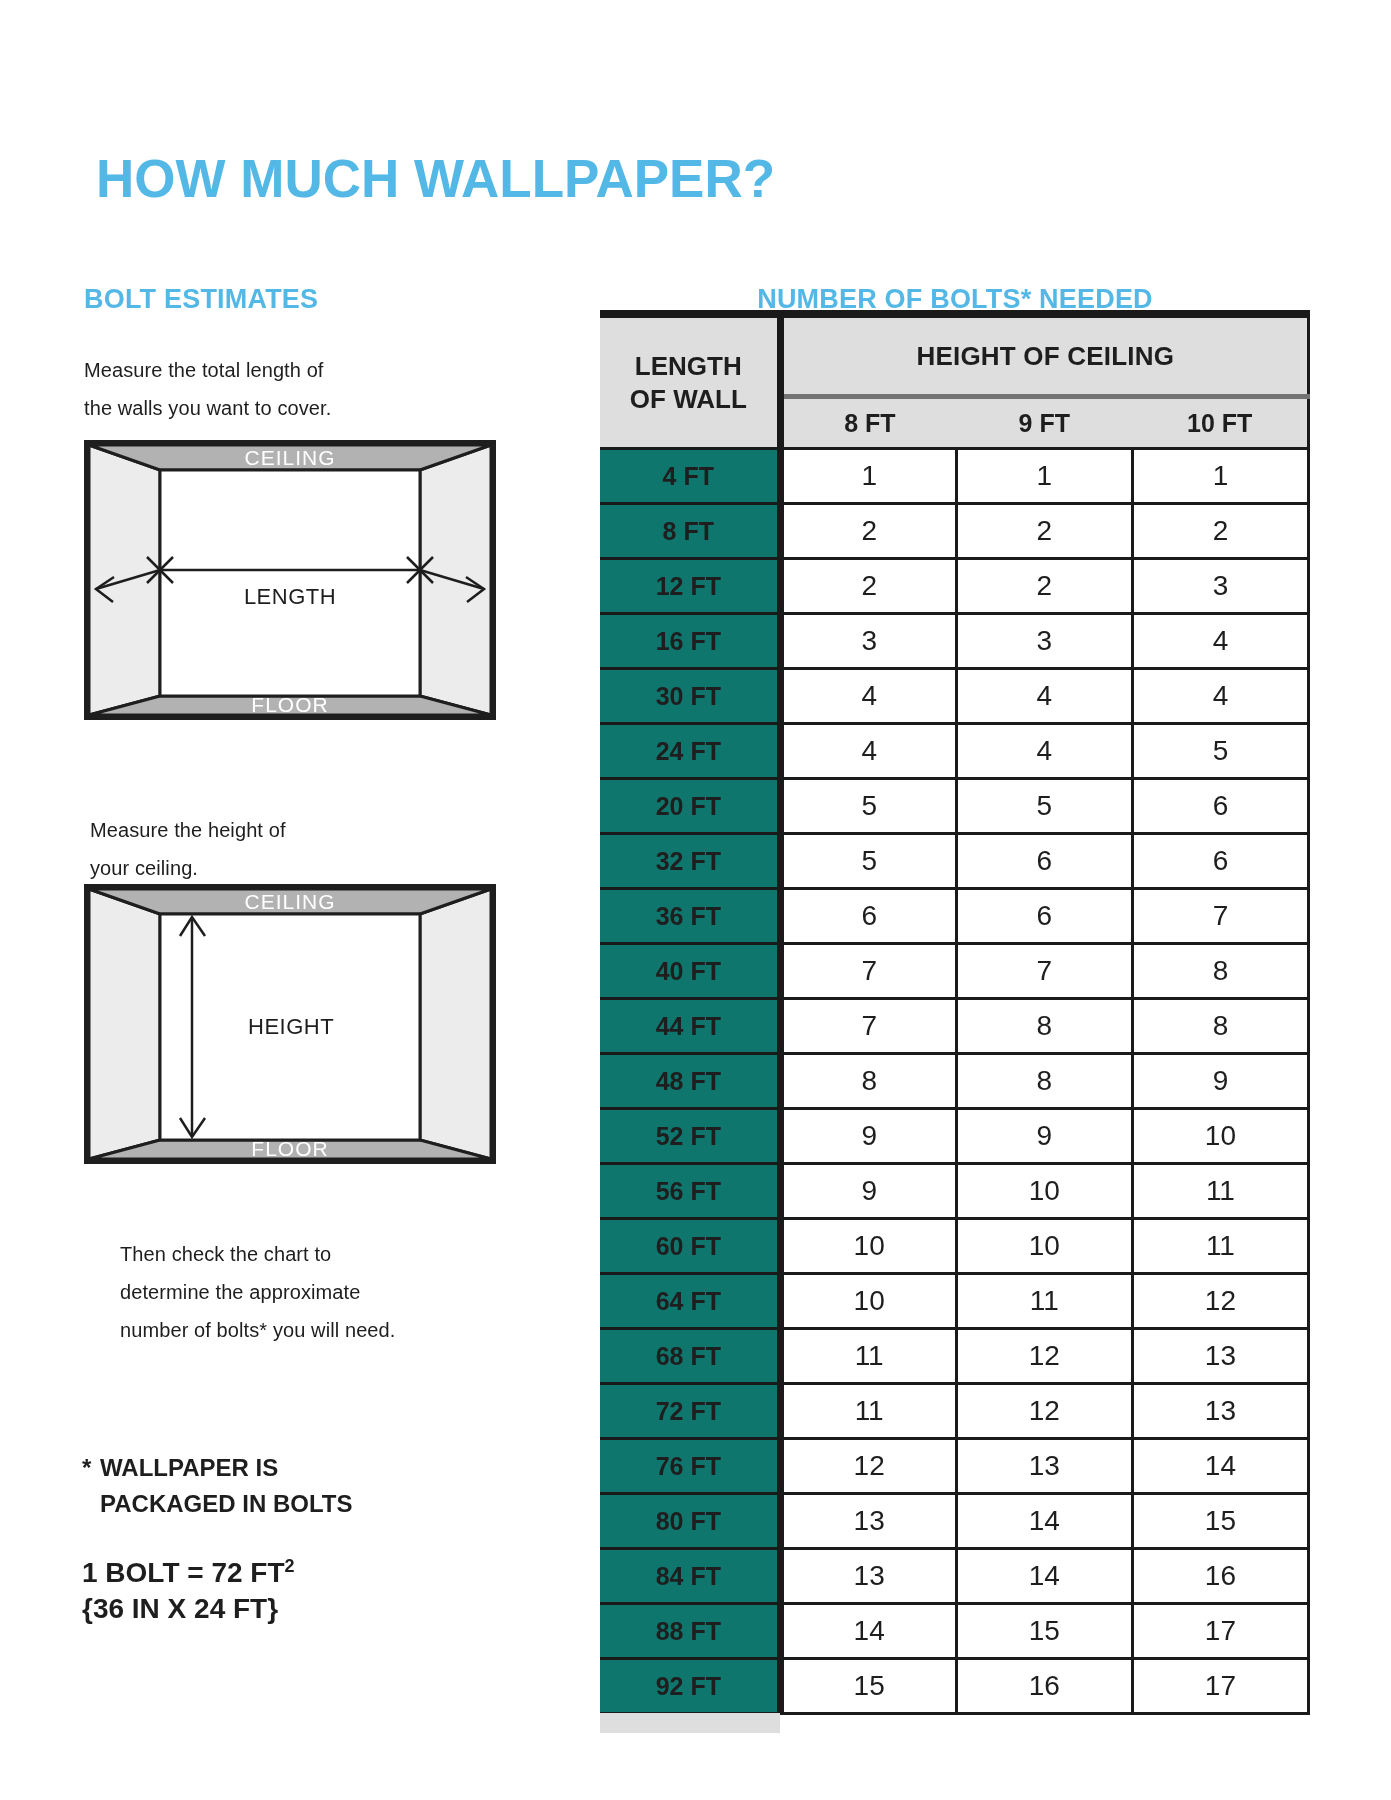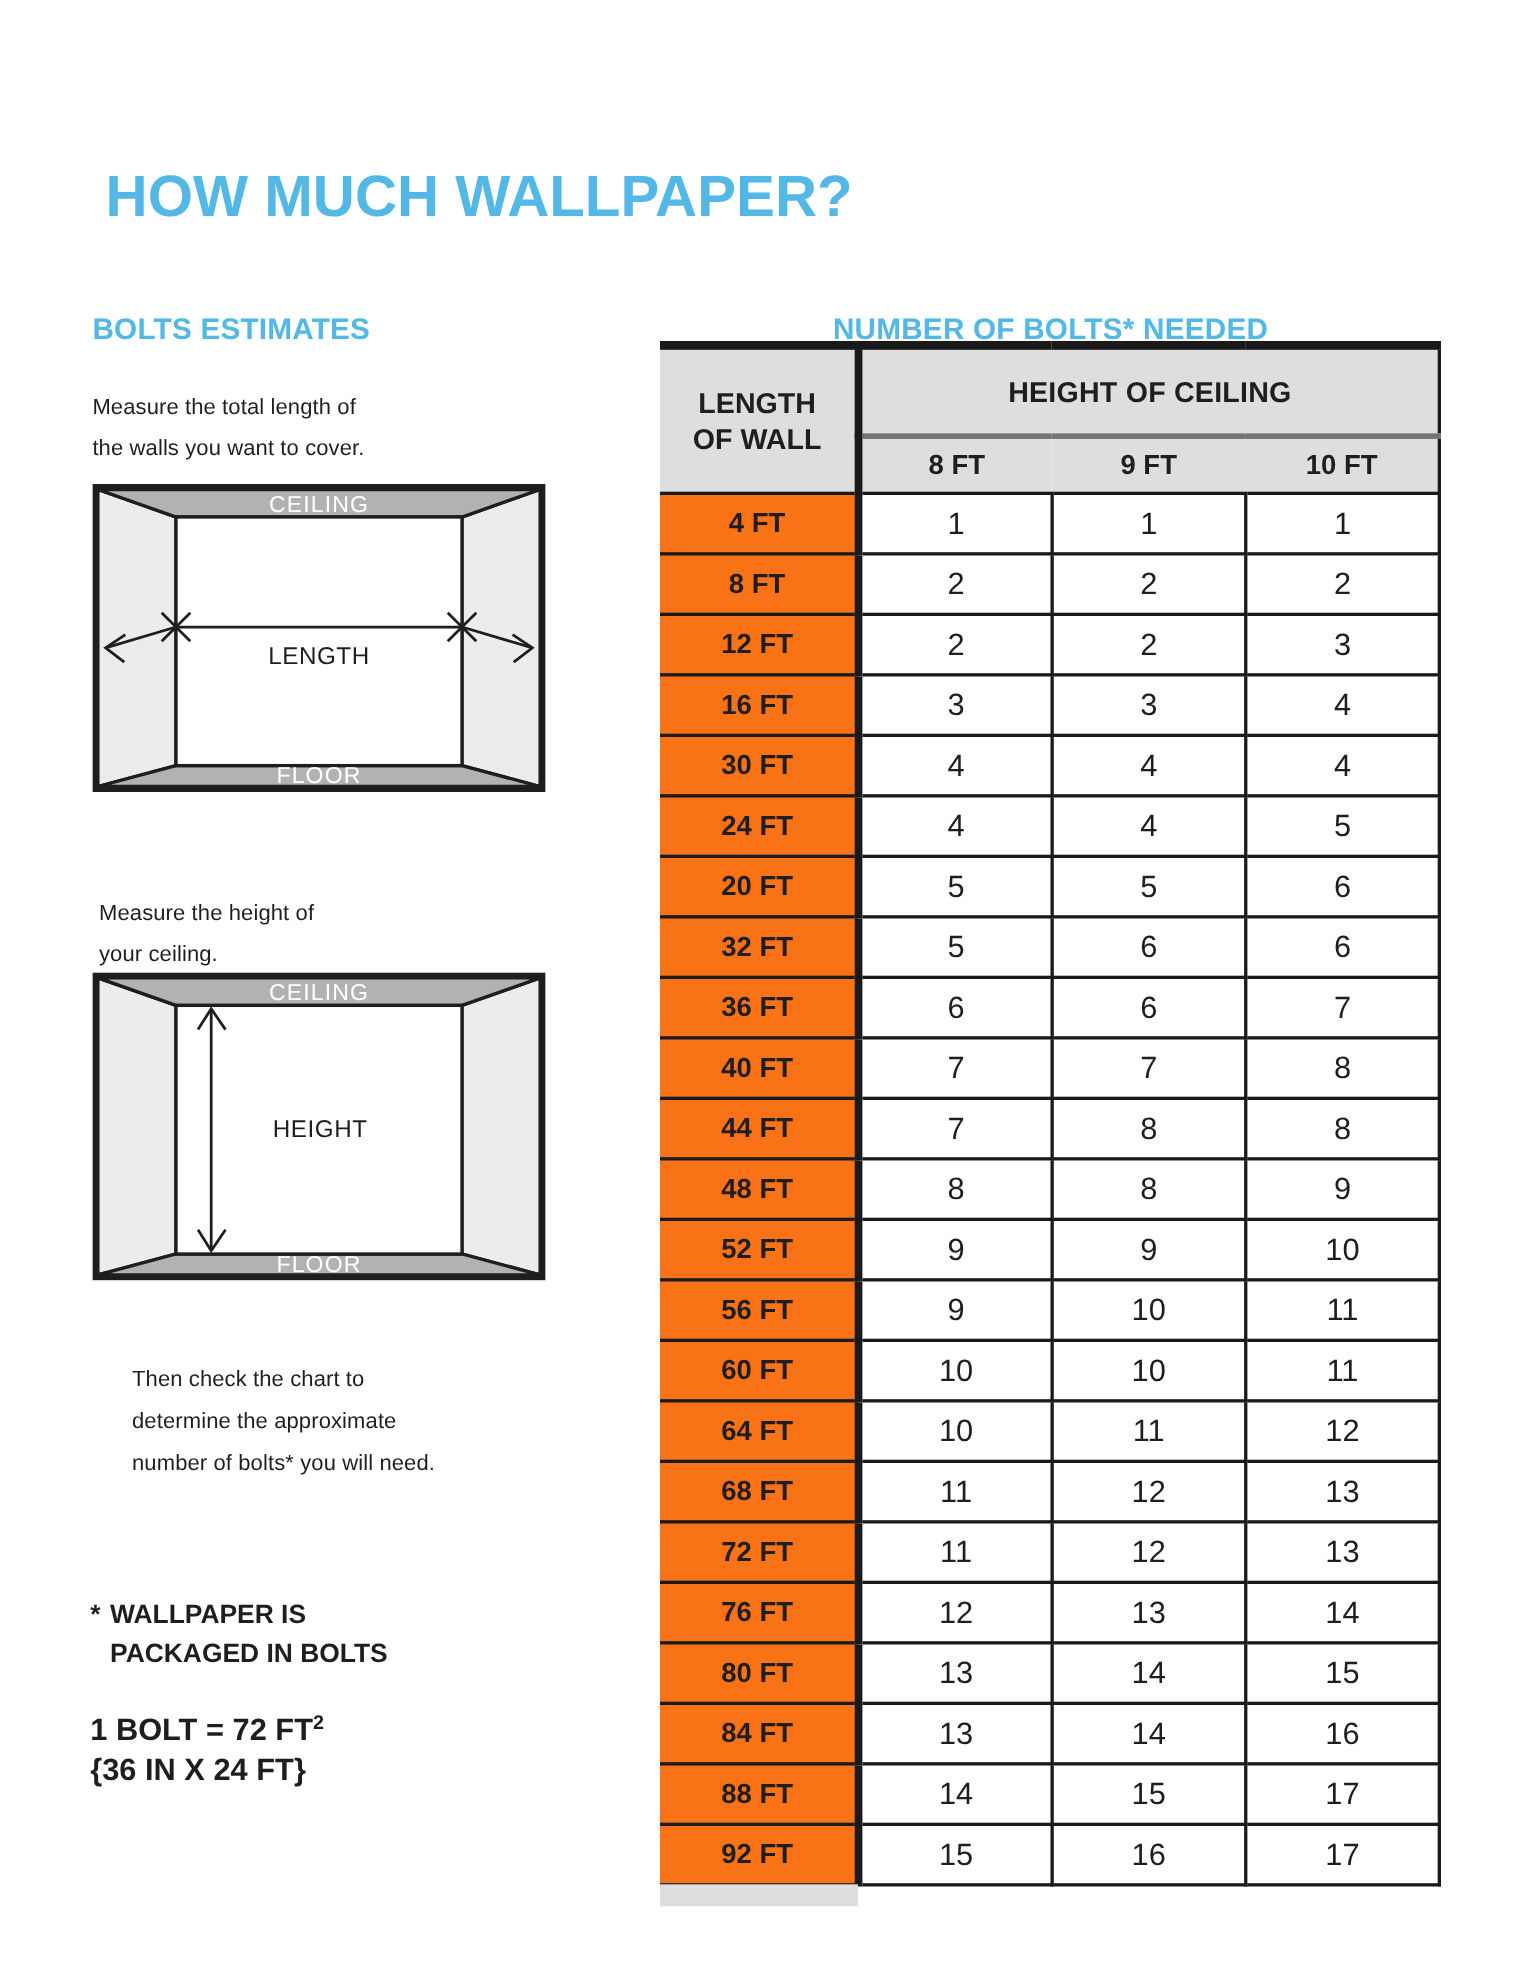--- a/index.html
+++ b/index.html
@@ -54,41 +54,41 @@
   th.group-header{
     background:#dedede;border-bottom:5px solid #737373;border-right:3px solid #1a1a1a;
     height:76px;font-size:26px;font-weight:bold;letter-spacing:0.2px;
   }
   th.sub-header{
     background:#dedede;border-bottom:3px solid #1a1a1a;border-left:none;border-right:none;
     height:48px;font-size:25px;font-weight:bold;
   }
   th.sub-header:last-child{border-right:3px solid #1a1a1a;}
   th.row-label{
-    background:#f97316;border-right:7px solid #1a1a1a;border-top:3px solid #1a1a1a;
+    background:#0f766e;border-right:7px solid #1a1a1a;border-top:3px solid #1a1a1a;
     border-bottom:3px solid #1a1a1a;font-size:25px;font-weight:bold;height:52px;
   }
   td.val{
     background:#ffffff;border:3px solid #1a1a1a;
     font-size:28px;font-weight:normal;height:52px;
   }
   #table-stub{
     left:600px;top:1713px;width:180px;height:20px;background:#dedede;
   }
   
   .diag-svg text{font-family:"Liberation Sans", sans-serif;}
   .diag-plane-label{fill:#ffffff;font-size:21px;letter-spacing:1px;}
   .diag-dim-label{fill:#1e1e1e;font-size:22px;letter-spacing:0.5px;}
 </style>
 </head>
 <body>
 
 <h1 id="page-title" class="abs">HOW MUCH WALLPAPER?</h1>
 
-<h2 id="room-estimates-heading" class="abs section-heading">BOLTS ESTIMATES</h2>
+<h2 id="room-estimates-heading" class="abs section-heading">BOLT ESTIMATES</h2>
 
 <p id="para1" class="abs body-text"><span>Measure the total length of</span><br><span>the walls you want to cover.</span></p>
 
 <svg id="diagram1" class="abs diag-svg" width="412" height="280" viewBox="0 0 412 280">
   <rect x="2.5" y="2.5" width="407" height="275" fill="#ffffff" stroke="#1e1e1e" stroke-width="5"></rect>
   <polygon points="5,5 76,30 76,256 5,275" fill="#ececec" stroke="#1e1e1e" stroke-width="3"></polygon>
   <polygon points="407,5 336,30 336,256 407,275" fill="#ececec" stroke="#1e1e1e" stroke-width="3"></polygon>
   <polygon points="5,5 407,5 336,30 76,30" fill="#b2b2b2" stroke="#1e1e1e" stroke-width="3"></polygon>
   <polygon points="5,275 407,275 336,256 76,256" fill="#b2b2b2" stroke="#1e1e1e" stroke-width="3"></polygon>
   <rect x="76" y="30" width="260" height="226" fill="#ffffff" stroke="#1e1e1e" stroke-width="3"></rect>

